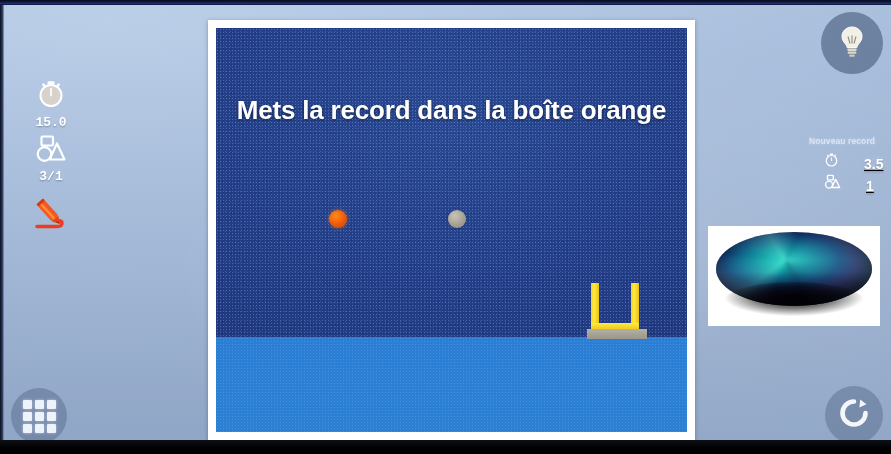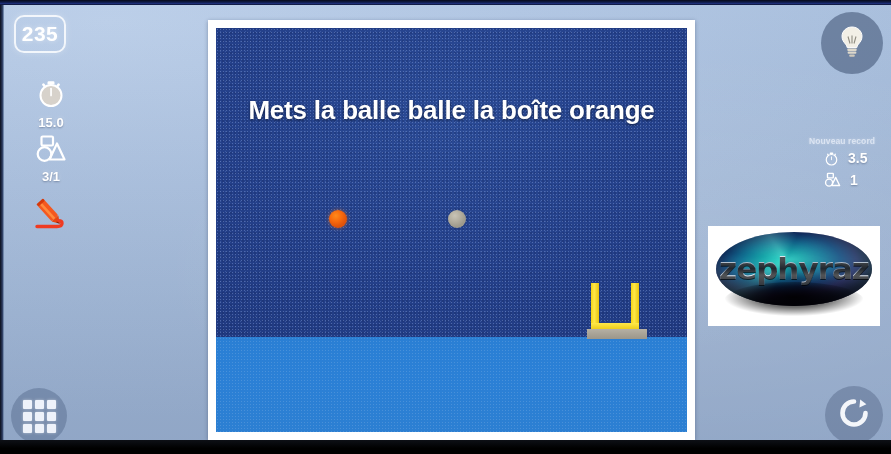--- a/index.html
+++ b/index.html
@@ -79,20 +79,21 @@
   #hud-pencil { top:190px; }
 
   .hud-icon { display:block; margin:0 auto; }
   .hud-value {
     display:block;
     margin-top:1px;
     color:#fff;
     font-size:13px;
     font-weight:bold;
     text-shadow:0 0 4px rgba(255,255,255,0.4), 0 1px 2px rgba(30,50,90,0.5);
+    font-family:Liberation Mono, monospace;
   }
 
   
   #grid-button {
     position:absolute; left:8px; top:384px;
     width:56px; height:56px;
     border-radius:50%;
     background:rgba(86,106,140,0.48);
     display:flex; align-items:center; justify-content:center;
     z-index:13;
@@ -125,23 +126,24 @@
     display:block;
     color:#dbe4f2;
     font-size:8.5px;
     font-weight:bold;
     letter-spacing:0.1px;
     text-align:left;
     margin-bottom:4px;
     text-shadow:0 0 3px rgba(255,255,255,0.35);
   }
   .record-row {
-    display:flex; align-items:flex-start; gap:8px;
+    display:flex; align-items:flex-end; gap:24px;
     padding-left:14px;
     height:22px;
+    text-decoration:underline;
   }
   .record-val {
     color:#fff; font-size:14px; font-weight:bold;
     text-shadow:0 0 4px rgba(255,255,255,0.35), 0 1px 2px rgba(30,50,90,0.5);
   }
 
   
   #refresh-button {
     position:absolute; left:822px; top:382px;
     width:58px; height:58px;
@@ -313,23 +315,20 @@
 
 <div id="photo">
 
   <div id="bezel-top"></div>
   <div id="bezel-left"></div>
 
   <div id="app">
 
     <div id="left-hud">
 
-      <div class="score-badge">
-        <span>235</span>
-      </div>
 
       <div class="hud-group" id="hud-timer">
         <span class="hud-icon">
           <svg width="34" height="34" viewBox="0 0 34 34">
             <circle cx="17" cy="19.5" r="10.5" fill="#d7d2cb" stroke="#ffffff" stroke-width="2"></circle>
             <rect x="13.5" y="5.2" width="7" height="3.2" rx="1.2" fill="#ffffff"></rect>
             <rect x="8.6" y="7.2" width="2.6" height="4" rx="1" fill="#ffffff" transform="rotate(-35 9.9 9.2)"></rect>
             <rect x="22.8" y="7.2" width="2.6" height="4" rx="1" fill="#ffffff" transform="rotate(35 24.1 9.2)"></rect>
             <rect x="16.2" y="11.8" width="1.7" height="8.6" rx="0.8" fill="#ffffff"></rect>
           </svg>
@@ -423,29 +422,28 @@
         <svg width="32" height="32" viewBox="0 0 32 32">
           <path d="M16 4.5 A11.5 11.5 0 1 0 27.5 16" fill="none" stroke="#f4f6fa" stroke-width="4.6" stroke-linecap="round"></path>
           <path d="M22.2 2.6 L28.4 7.2 L21.4 10.6 Z" fill="#f4f6fa"></path>
         </svg>
       </span>
     </div>
 
     <div id="logo-box">
       <div id="logo-oval"></div>
       <div id="logo-shadow"></div>
-      <div id="logo-text">zephyraz</div>
     </div>
 
     <div id="canvas-frame">
       <div id="canvas">
 
         <div id="canvas-noise"></div>
 
-        <div id="canvas-title">Mets la balle balle la boîte orange</div>
+        <div id="canvas-title">Mets la record dans la boîte orange</div>
 
         <div class="ball" id="ball-orange"></div>
         <div class="ball" id="ball-grey"></div>
 
         <div id="target-box">
           <div class="box-wall" id="box-wall-left"></div>
           <div class="box-wall" id="box-wall-right"></div>
           <div id="box-floor"></div>
           <div id="box-base"></div>
         </div>

